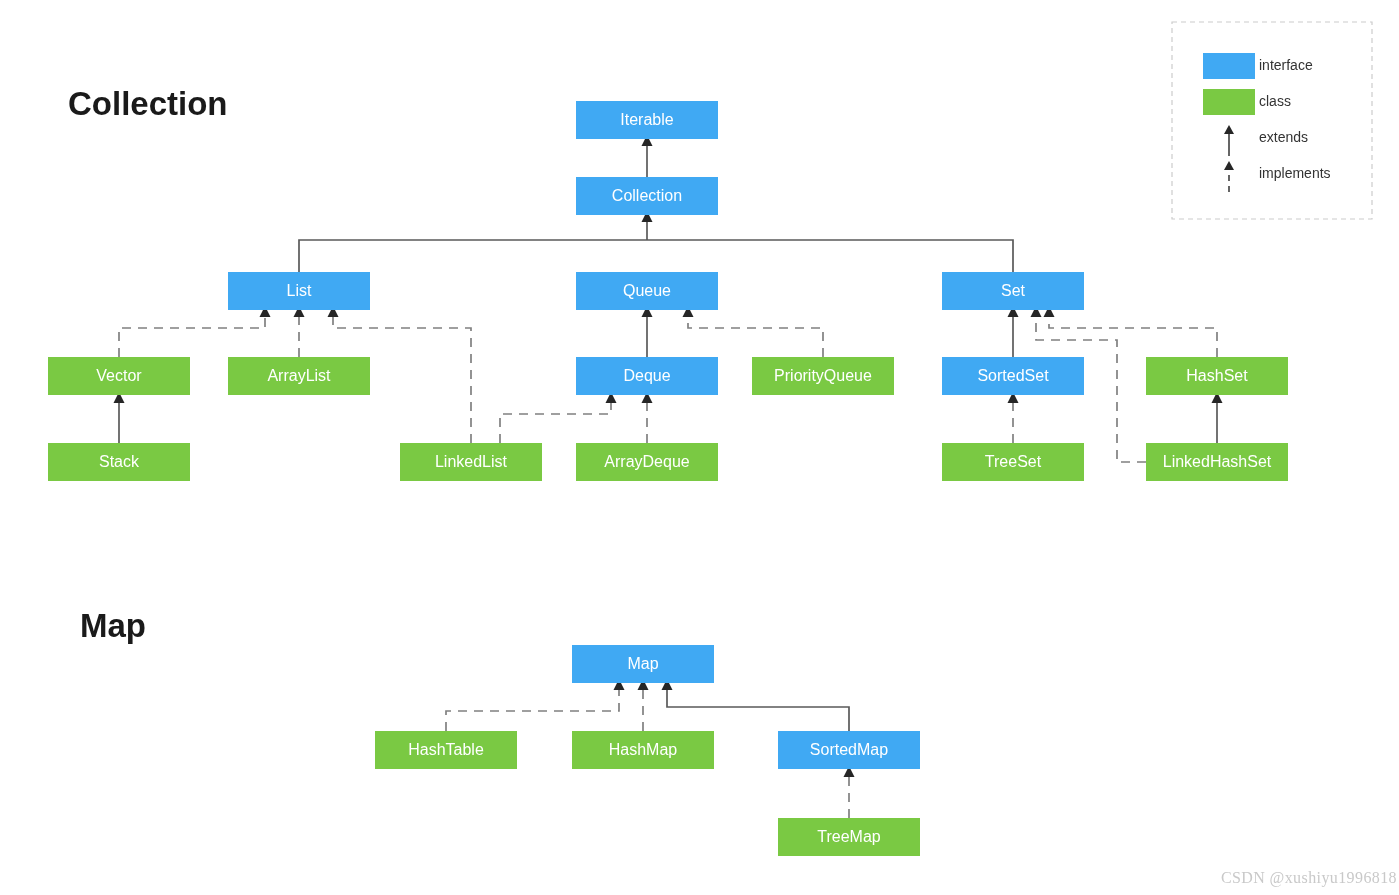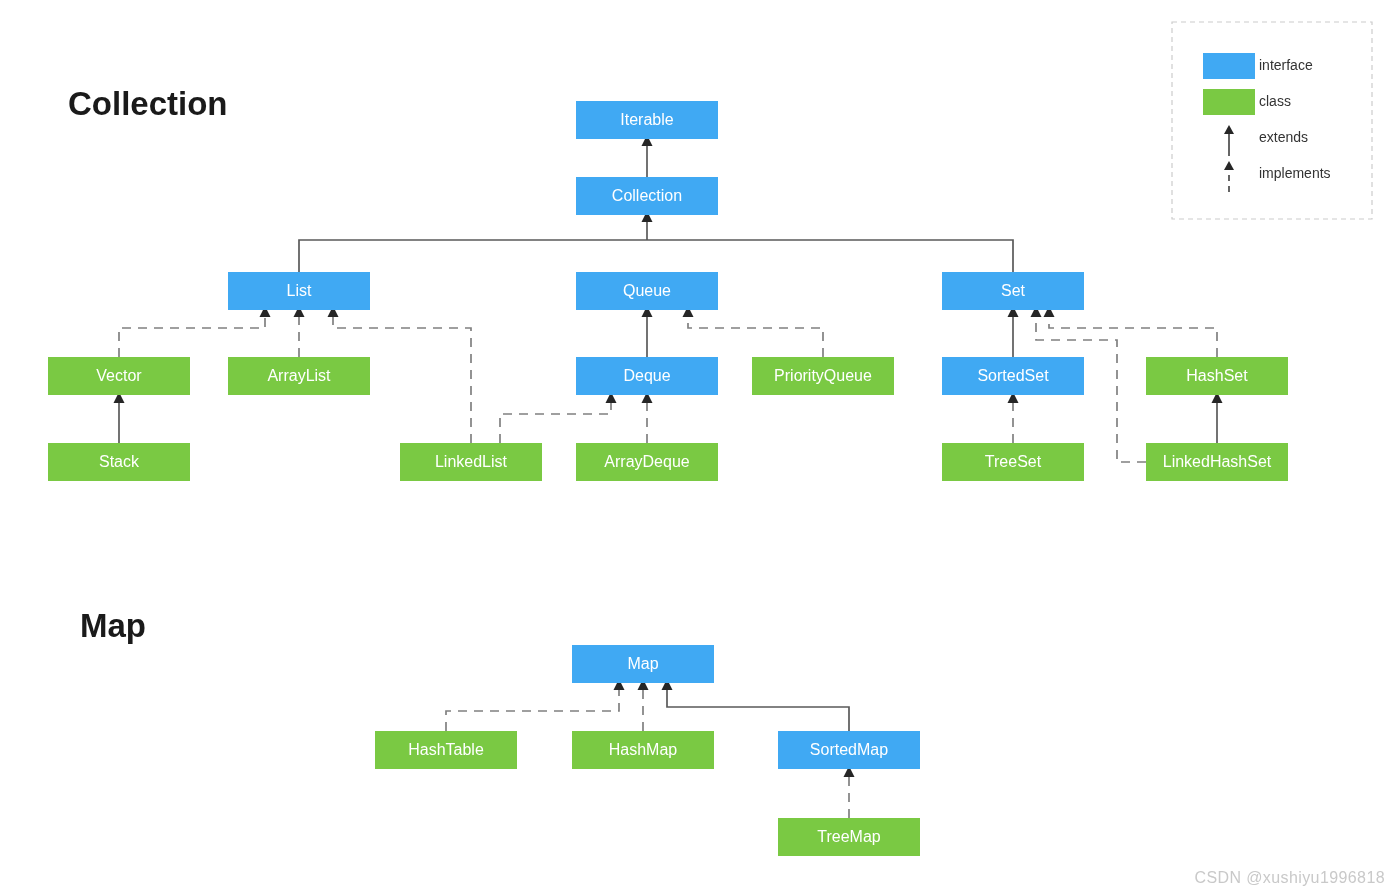--- a/index.html
+++ b/index.html
@@ -33,23 +33,23 @@
   .legend-swatch-interface{fill:#40a9f3;}
   .legend-swatch-class{fill:#7ac943;}
   .legend-text{
     fill:#333333;font-family:"Liberation Sans","DejaVu Sans",sans-serif;
     font-size:14px;dominant-baseline:middle;
   }
   .legend-line{stroke:#4a4a4a;stroke-width:1.7;fill:none;}
   .legend-line.dashed{stroke-dasharray:6 5;}
 
   .watermark{
-    position:absolute;right:14px;bottom:8px;
+    position:absolute;right:2px;bottom:8px;
     color:#c9c9c9;font-size:16px;
-    font-family:Liberation Sans, sans-serif;
+    font-family:Liberation Serif, serif;
     letter-spacing:0.4px;white-space:nowrap;
   }
 </style>
 </head>
 <body>
 
 <div id="diagram-root">
   <svg id="diagram" viewBox="0 0 1399 895">
     <g id="section-titles">
         <text x="68" y="106" class="section-title">Collection</text>

